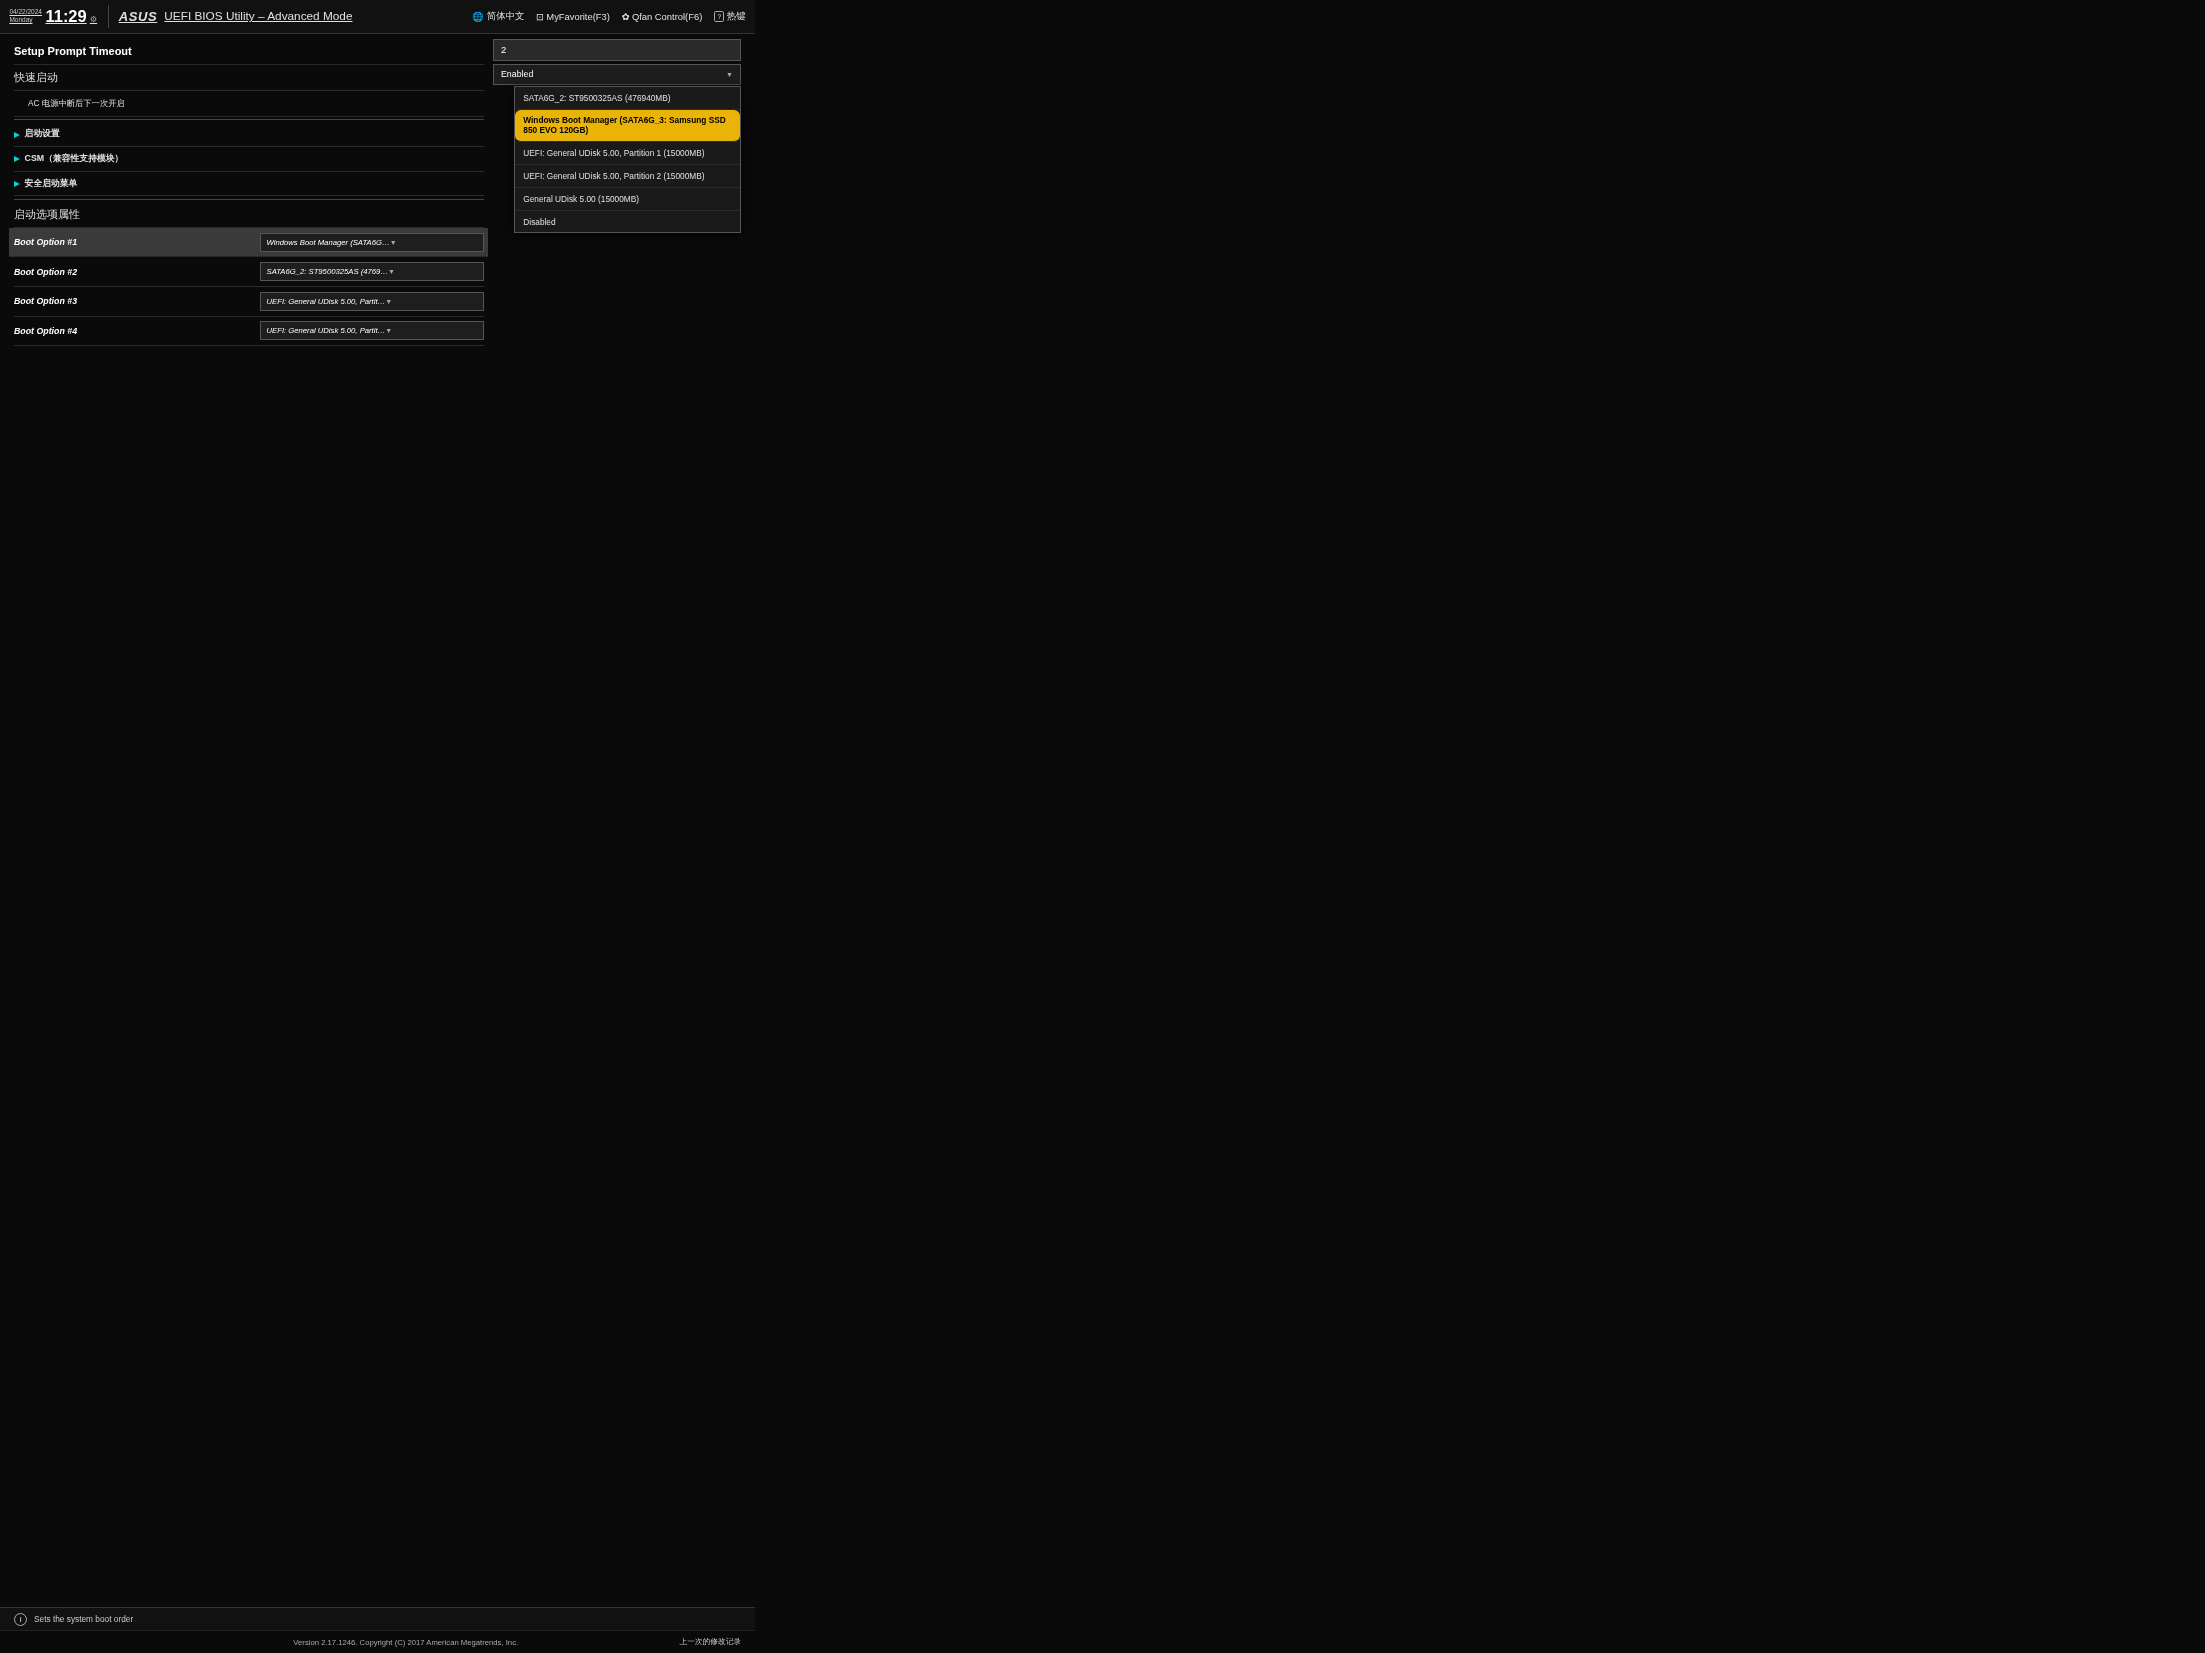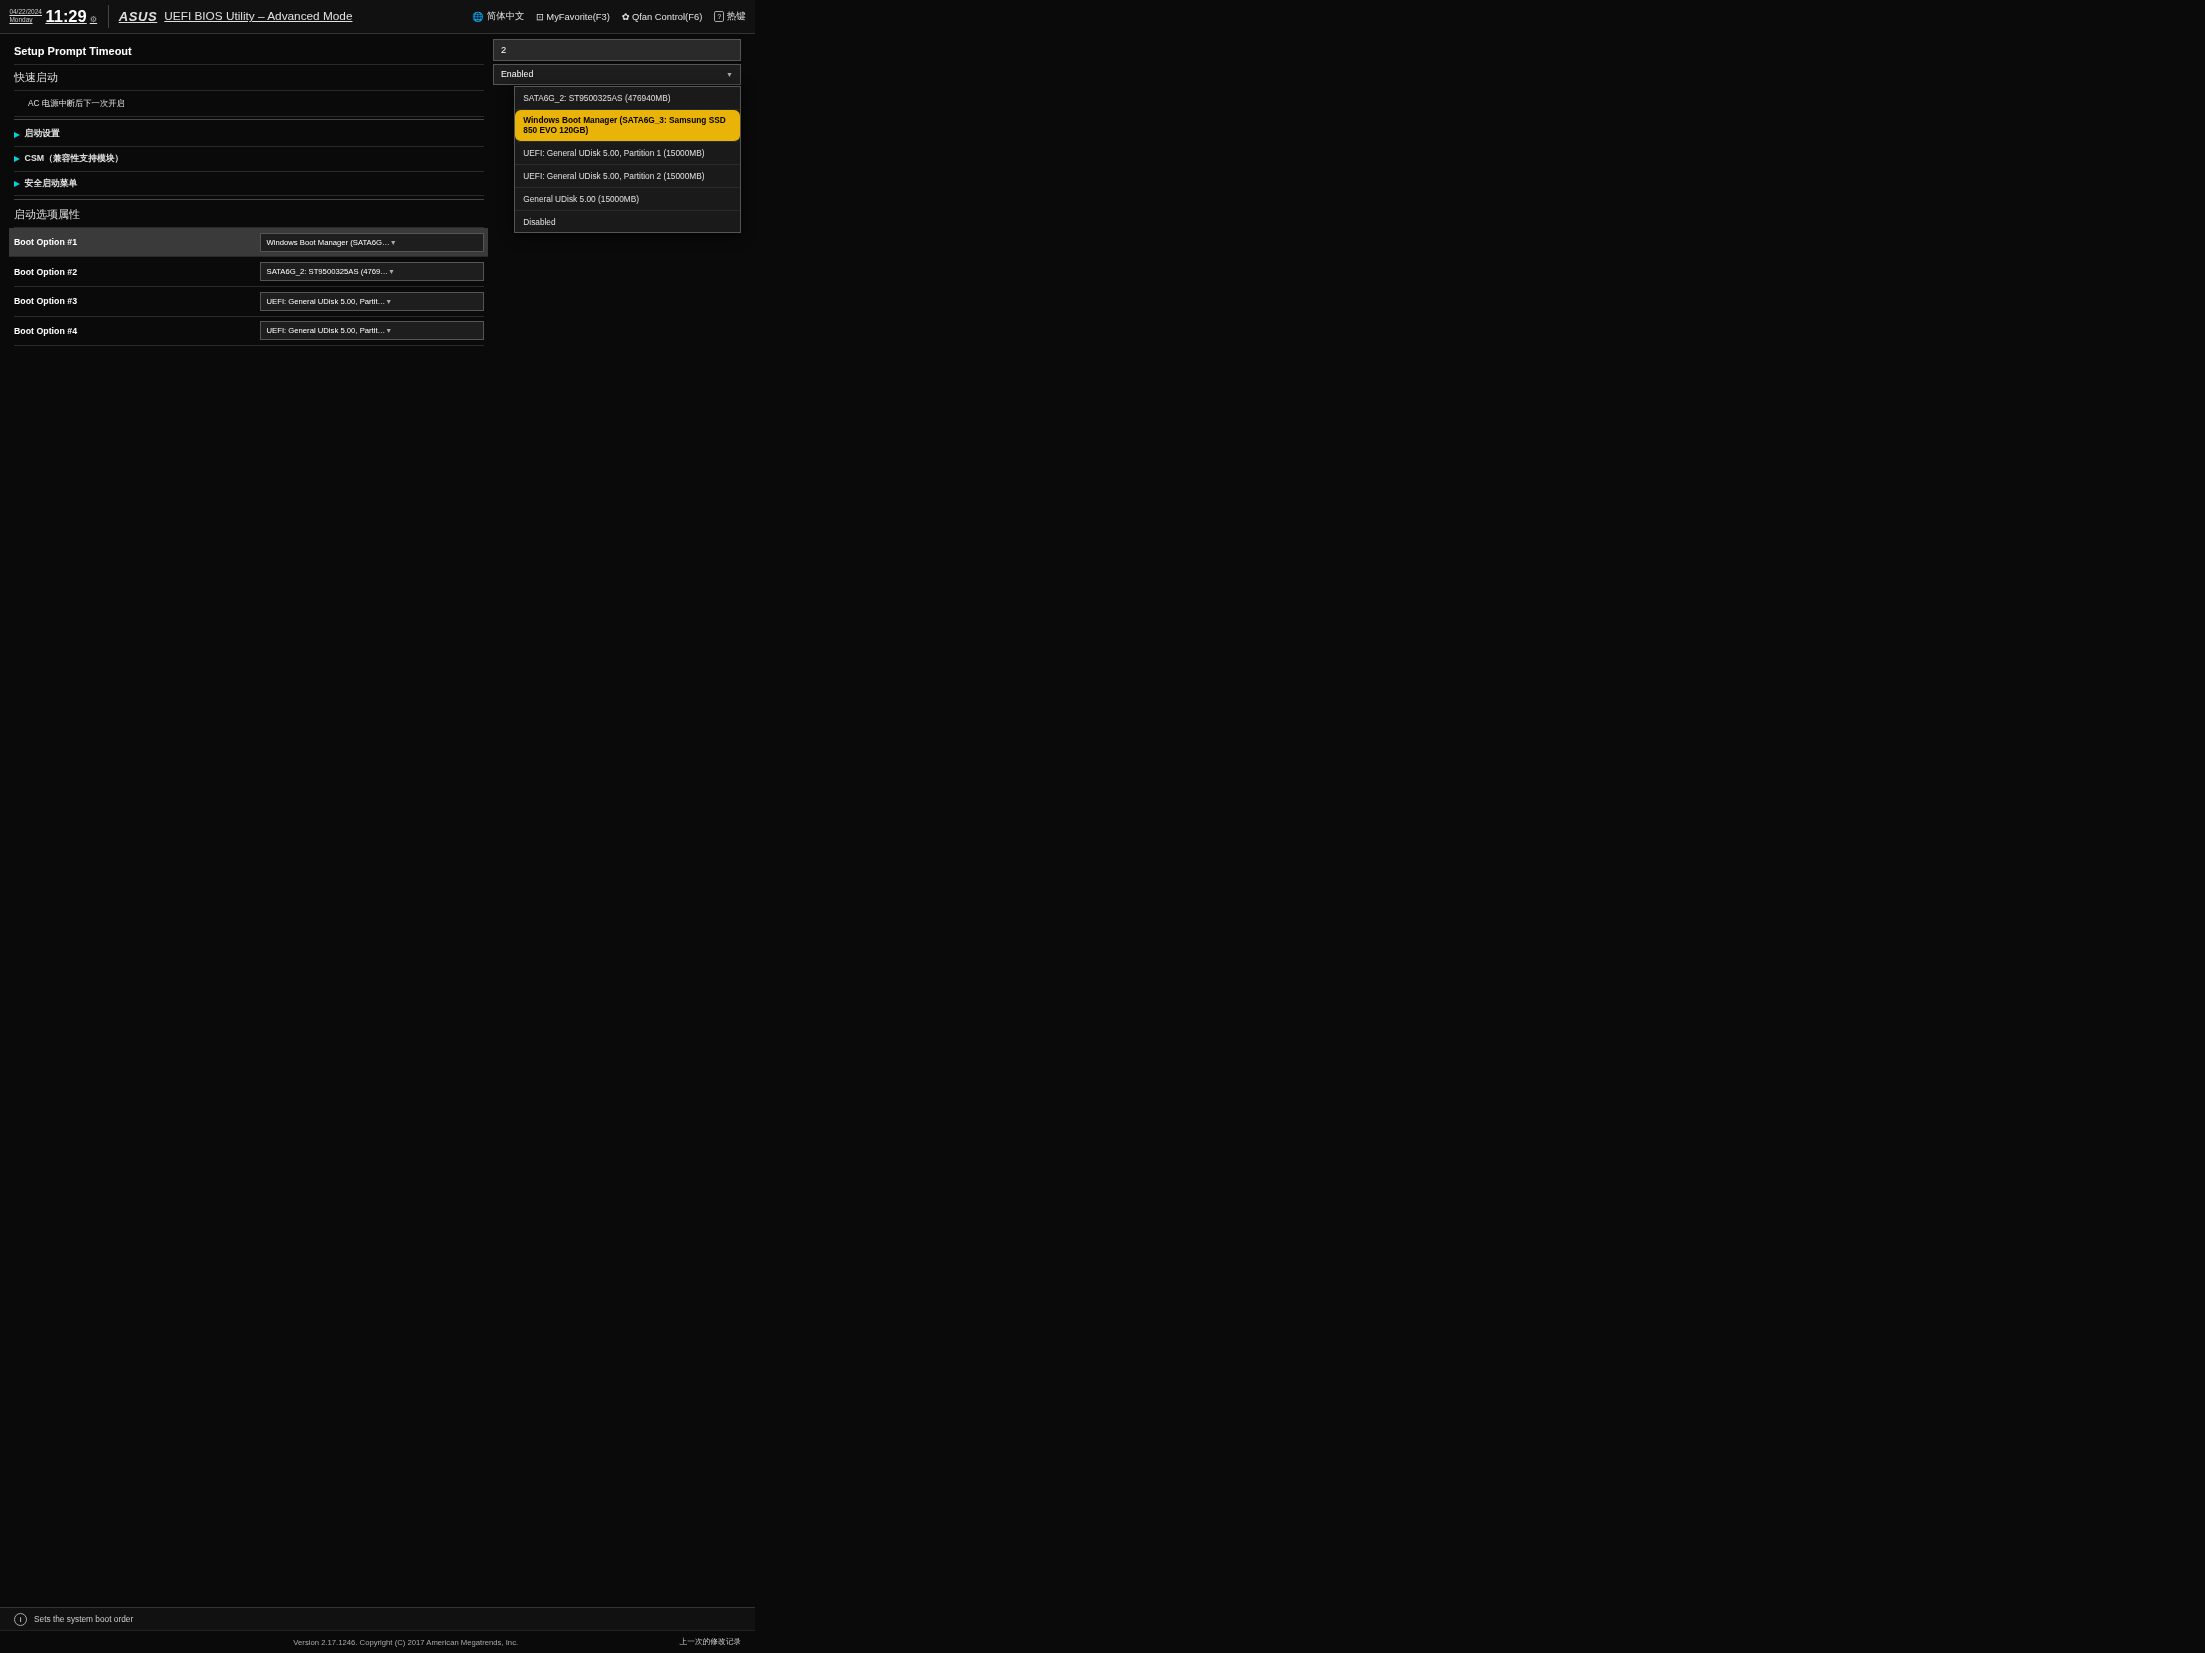--- a/index.html
+++ b/index.html
@@ -232,20 +232,21 @@
     .dropdown-item:last-child {
       border-bottom: none;
     }
 
     
     .boot-option-row {
       display: flex;
       align-items: center;
       padding: 4.7px 0;
       border-bottom: 0.6px solid #2a2a2a;
+      font-style: italic;
     }
     .boot-option-label {
       font-size: 8.8px;
       font-weight: bold;
       color: #fff;
       flex: 1;
     }
     .boot-option-select {
       background: #1e1e1e;
       border: 0.6px solid #555;

